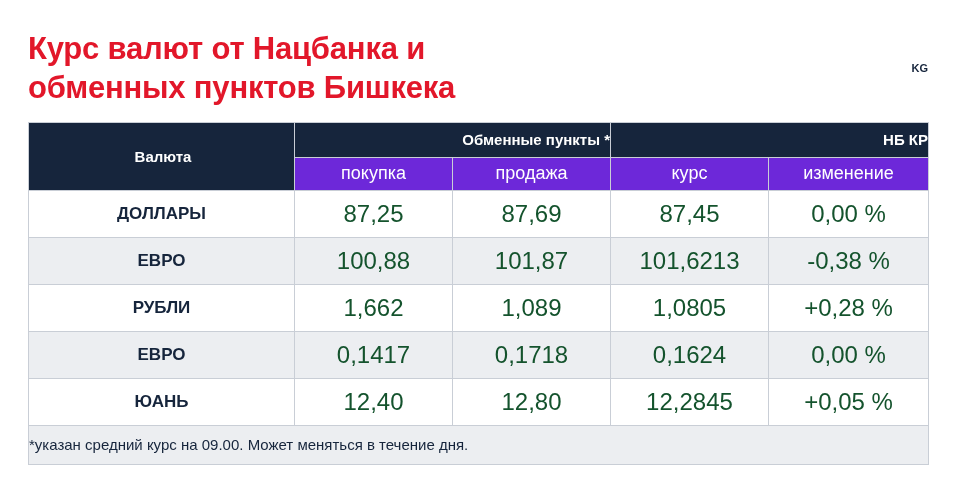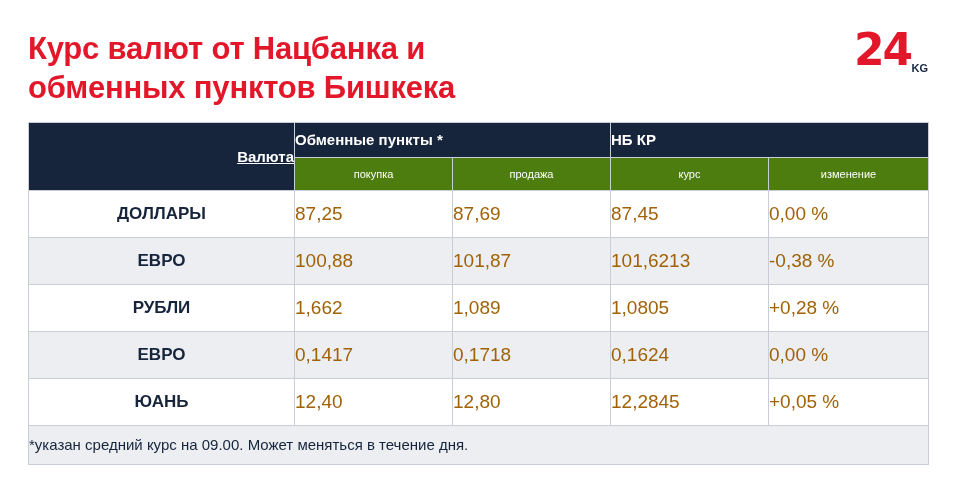--- a/index.html
+++ b/index.html
@@ -67,50 +67,49 @@
   }
   table.rates th, table.rates td {
     border: 1px solid #c9ced6;
     padding: 0;
   }
   .hdr {
     background: #16253c;
     color: #ffffff;
     font-size: 15px;
     font-weight: bold;
-    text-align: left;
+    text-align: right;
     height: 34px;
     border-color: #16253c;
   }
   .hdr.left {
-    text-align: right;
+    text-align: center;
     padding-left: 3px;
-    text-decoration: underline;
   }
   .hdr-sub {
-    background: #4d7c0f;
+    background: #6d28d9;
     color: #ffffff;
-    font-size: 11px;
+    font-size: 18px;
     font-weight: normal;
     text-align: center;
     height: 32px;
     border-color: #16253c;
   }
   td.cur {
     font-size: 17px;
     font-weight: bold;
     color: #16253c;
     text-align: center;
     padding-left: 18px;
     height: 46px;
   }
   td.val {
-    font-size: 19px;
-    color: #a16207;
-    text-align: left;
+    font-size: 24px;
+    color: #14532d;
+    text-align: center;
     height: 46px;
   }
   tr.odd td { background: #ffffff; }
   tr.even td { background: #eceef1; }
   .note-row td {
     background: #eceef1;
     border: 1px solid #c9ced6;
     height: 38px;
     font-size: 15px;
     color: #16253c;
@@ -128,21 +127,20 @@
 </style>
 </head>
 <body>
 
 <div class="page">
 
   <div class="title">Курс валют от Нацбанка и
 обменных пунктов Бишкека</div>
 
   <div class="logo">
-    <span class="logo-text">24</span>
     <span class="logo-kg">KG</span>
   </div>
 
   <table class="rates">
     <colgroup>
       <col style="width:266px">
       <col style="width:158px">
       <col style="width:158px">
       <col style="width:158px">
       <col style="width:160px">

